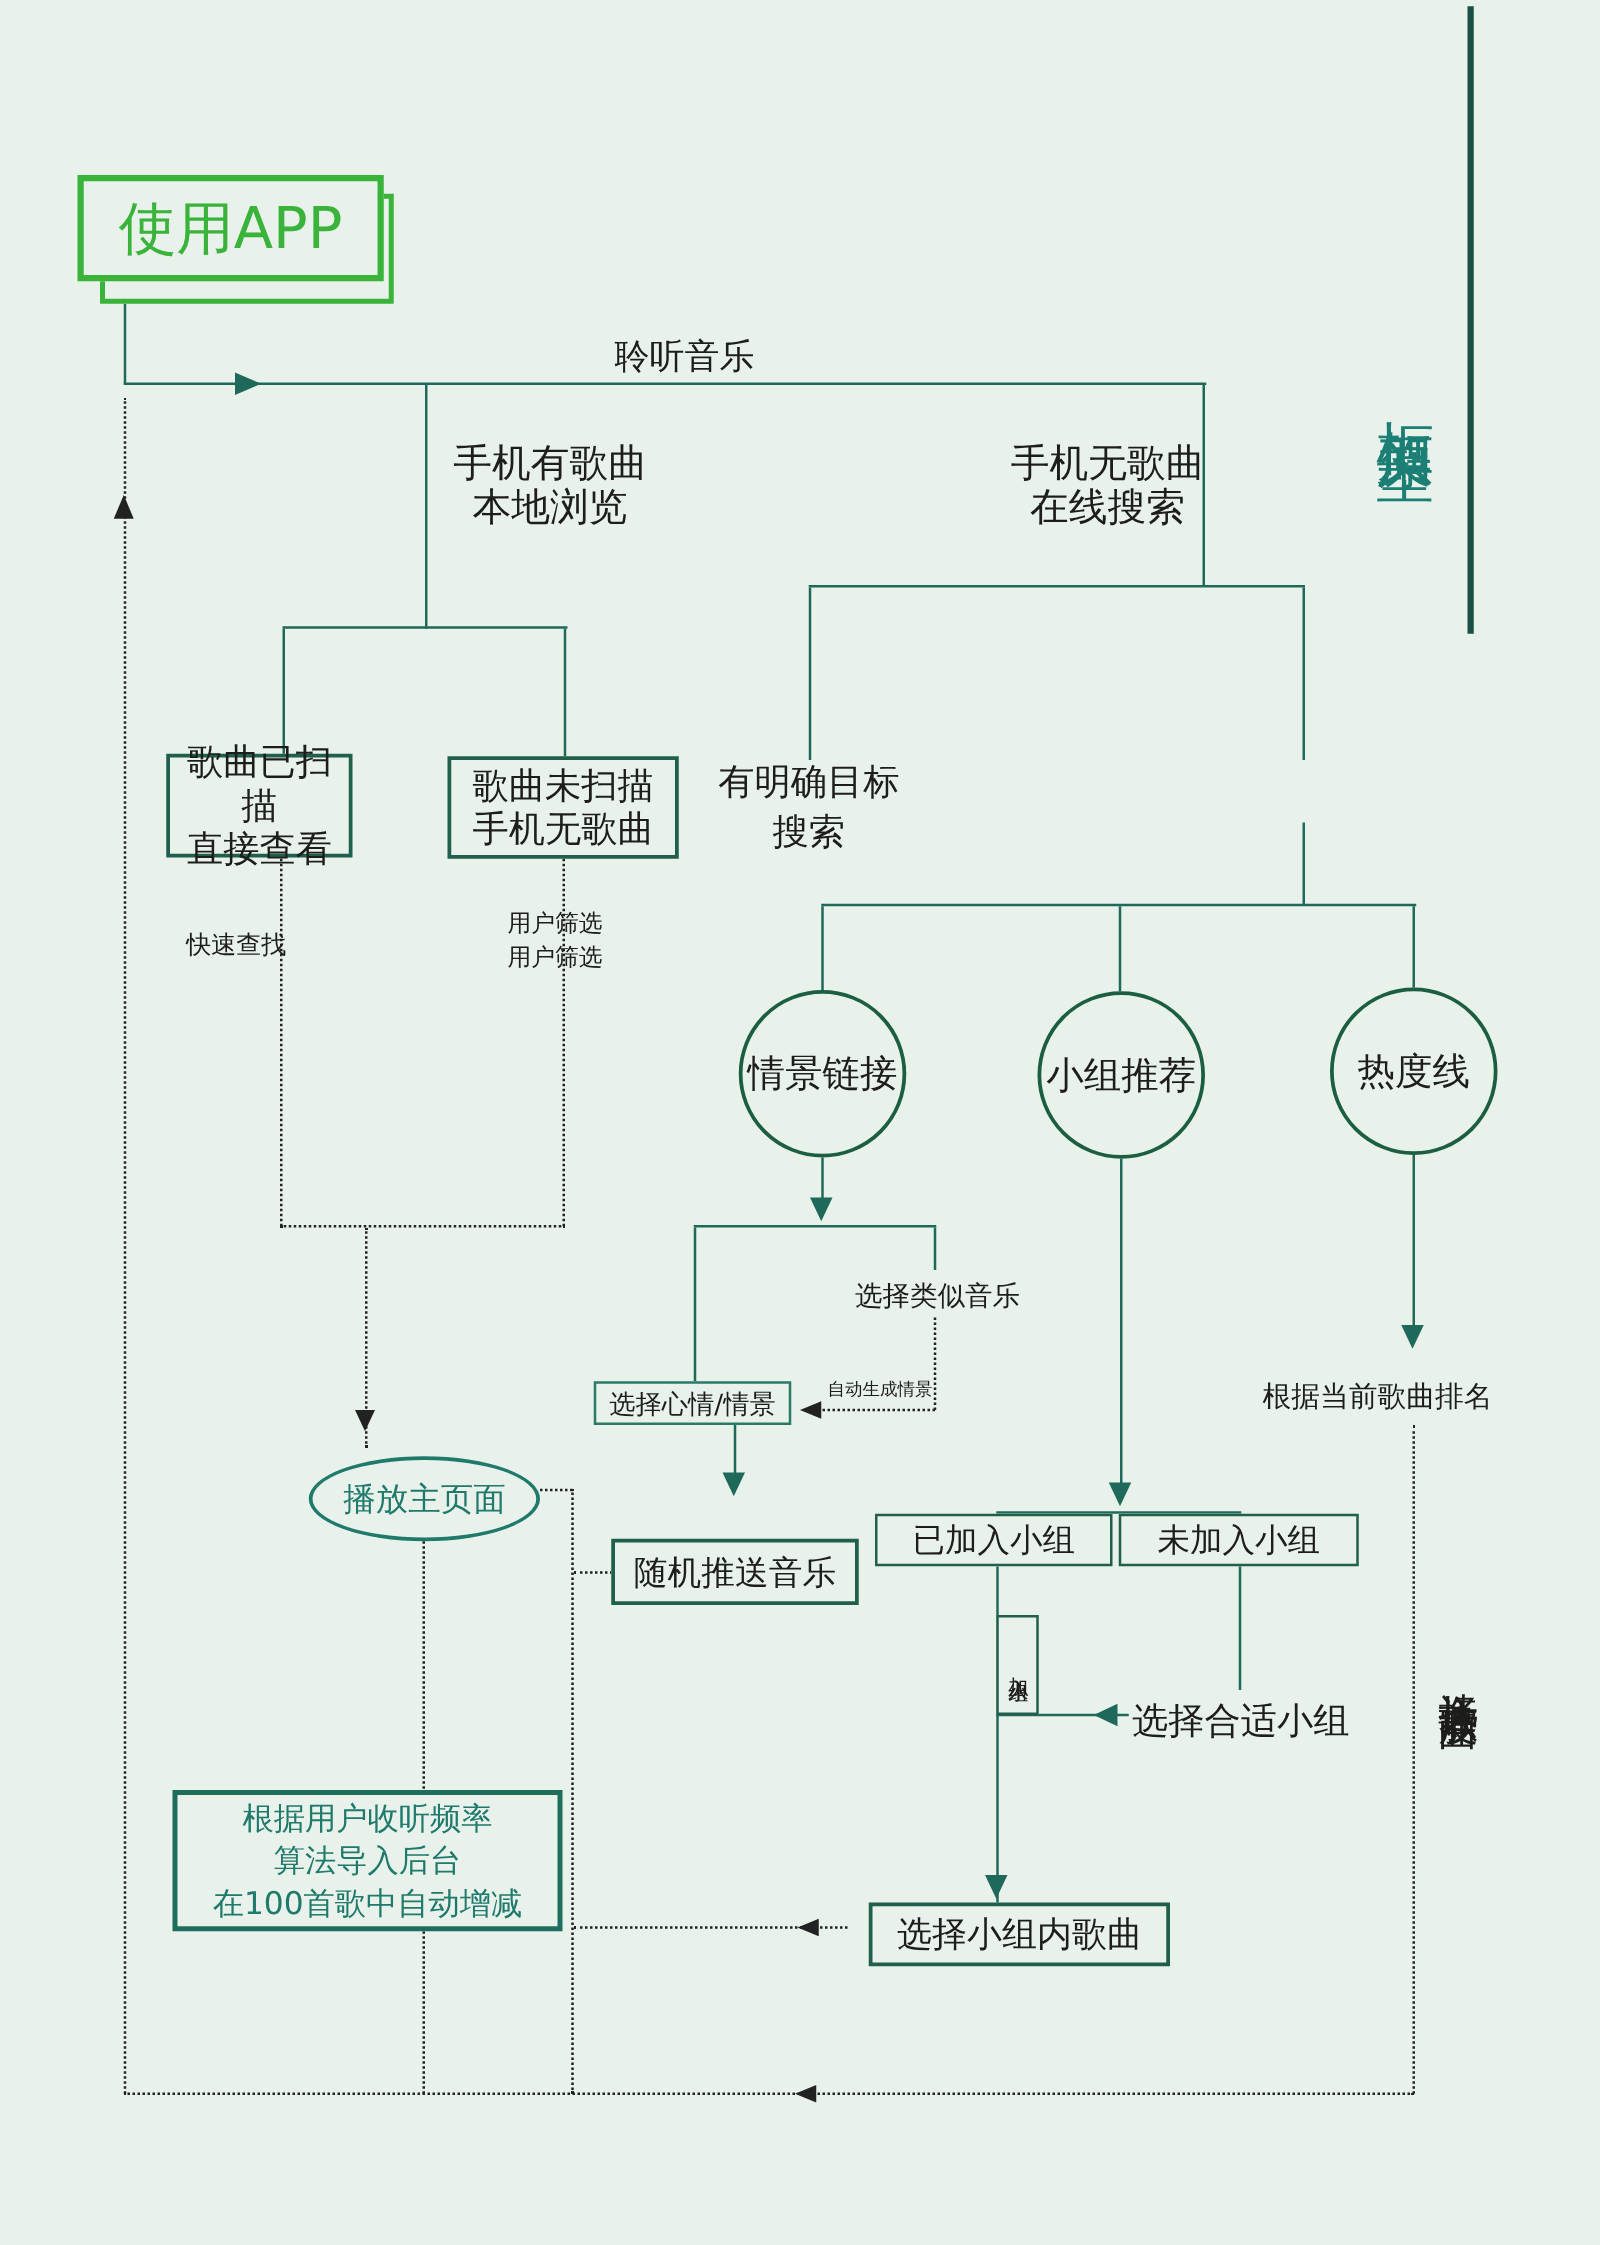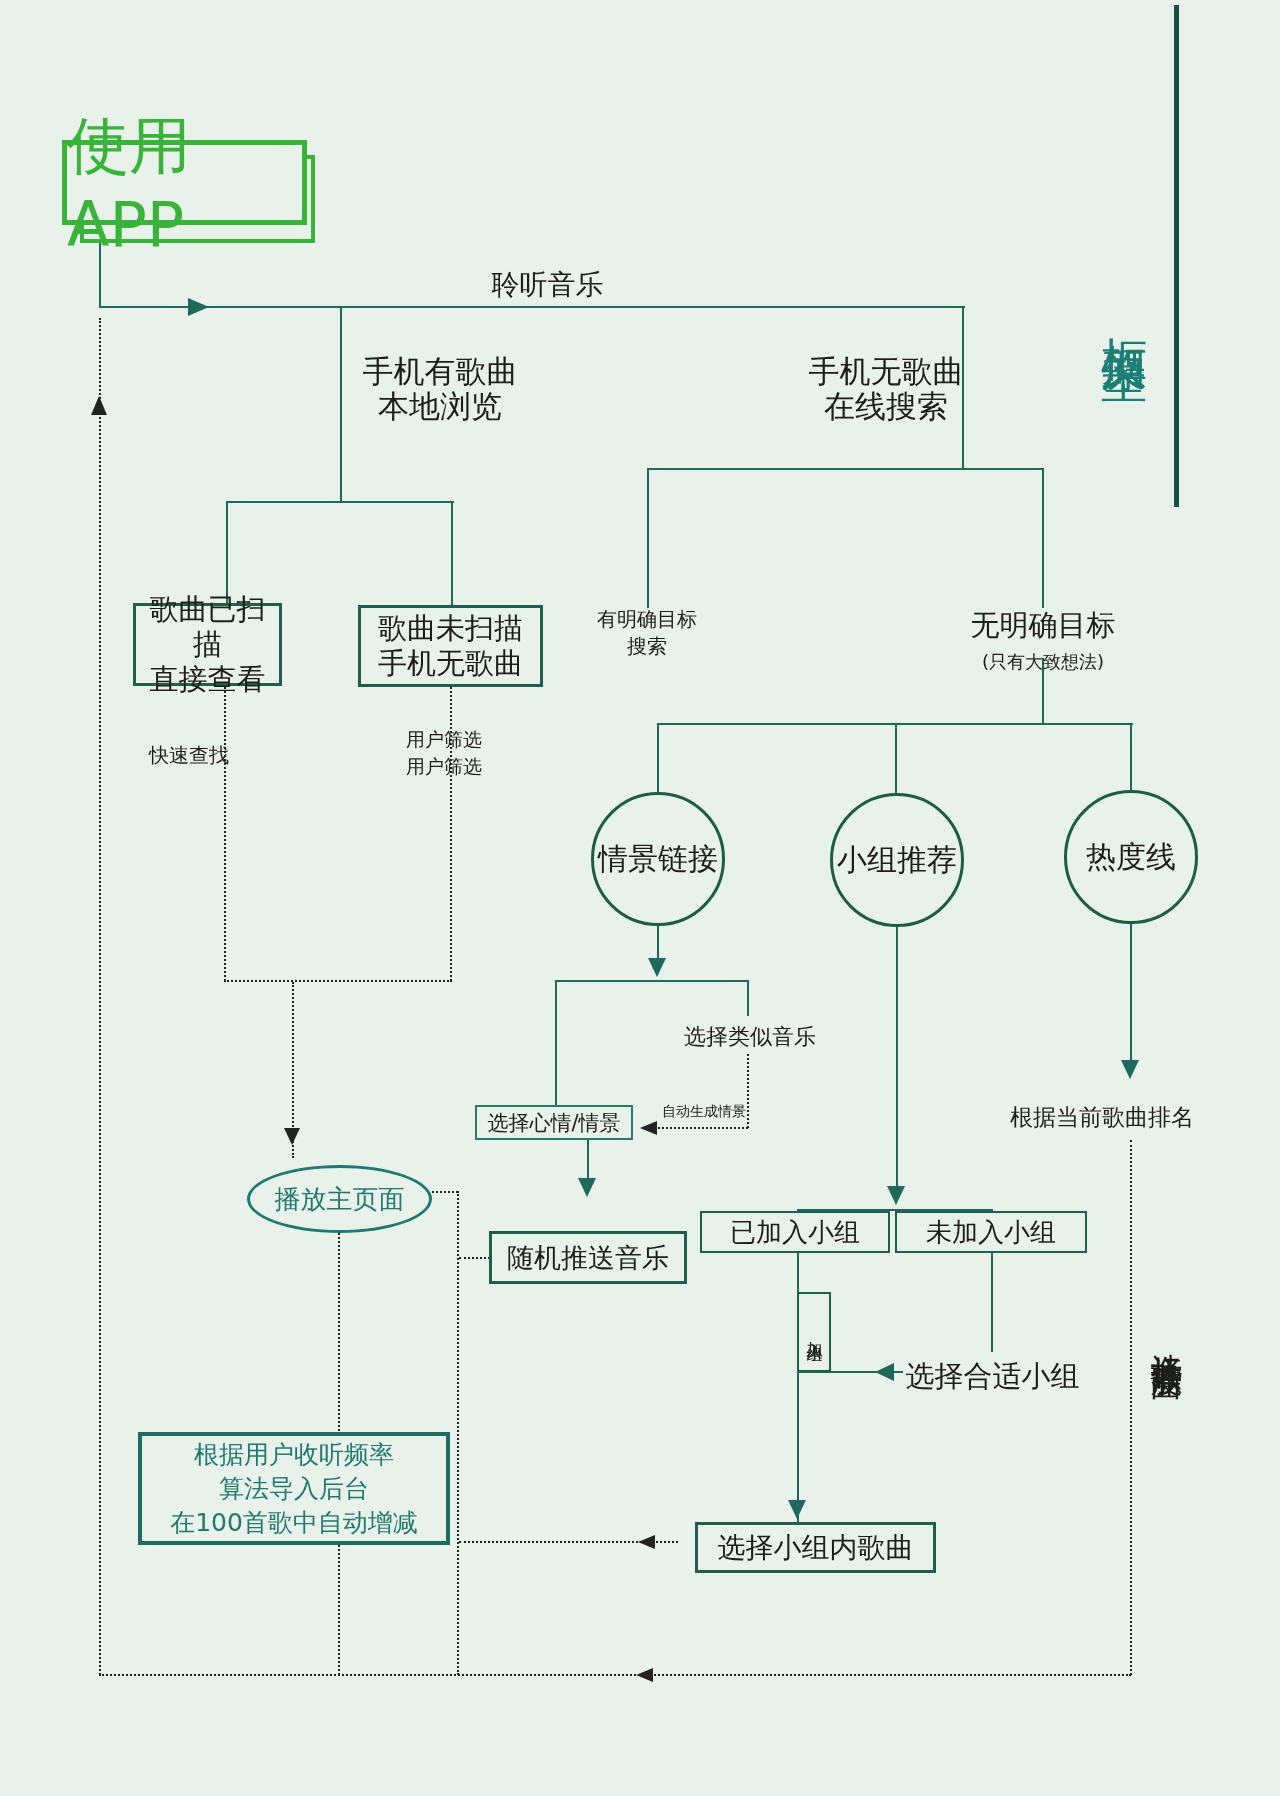--- a/index.html
+++ b/index.html
@@ -88,21 +88,21 @@
   <div class="sl" style="left:797px;top:1253px;width:2px;height:270px;"></div>
   <div class="tr tr-down" style="left:788px;top:1500px;"></div>
   <div class="sl" style="left:797px;top:1371px;width:106px;height:2px;"></div>
   <div class="tr tr-left" style="left:875px;top:1363px;"></div>
   <div class="sl" style="left:991px;top:1253px;width:2px;height:99px;"></div>
   <div class="sl" style="left:1130px;top:924px;width:2px;height:138px;"></div>
   <div class="tr tr-down" style="left:1121px;top:1060px;"></div>
 
   <div class="abs" style="left:80px;top:155px;width:235px;height:88px;border:4px solid var(--green);box-sizing:border-box;"></div>
   <div class="abs" style="left:62px;top:140px;width:245px;height:85px;border:5px solid var(--green);box-sizing:border-box;background:var(--bg);display:flex;align-items:center;justify-content:center;">
-    <span style="color:var(--green);font-size:62px;">使用APP</span>
+    <span style="color:var(--green);font-size:46px;">使用APP</span>
   </div>
 
   <div class="abs" style="left:1174px;top:5px;width:5px;height:502px;background:#195044;"></div>
   <div class="abs vtext" style="left:1094px;top:300px;color:#1c7f75;font-size:46px;letter-spacing:7px;">框架原型</div>
 
   <div class="txt" style="left:480px;top:266px;width:135px;font-size:28px;">聆听音乐</div>
   <div class="txt" style="left:355px;top:354px;width:170px;font-size:31px;line-height:35px;">
     <div>手机有歌曲</div>
     <div>本地浏览</div>
   </div>
@@ -118,27 +118,23 @@
   <div class="box" style="left:358px;top:605px;width:185px;height:82px;font-size:29px;line-height:35px;">
     <div>歌曲未扫描</div>
     <div>手机无歌曲</div>
   </div>
   <div class="txt" style="left:146px;top:742px;width:86px;font-size:20px;">快速查找</div>
   <div class="txt" style="left:396px;top:726px;width:96px;font-size:19px;line-height:27px;">
     <div>用户筛选</div>
     <div>用户筛选</div>
   </div>
 
-  <div class="txt" style="left:562px;top:606px;width:170px;font-size:20px;">
+  <div class="txt" style="left:562px;top:606px;width:170px;font-size:29px;">
     <div>有明确目标</div>
     <div style="">搜索</div>
-  </div>
-  <div class="txt" style="left:958px;top:606px;width:170px;">
-    <div style="font-size:29px;">无明确目标</div>
-    <div style="font-size:18px;margin-top:4px;">(只有大致想法)</div>
   </div>
 
   <div class="circle" style="left:591px;top:792px;">
     <span>情景链接</span>
   </div>
   <div class="circle" style="left:1064px;top:790px;">
     <span>热度线</span>
   </div>
   <div class="circle" style="left:830px;top:793px;">
     <span>小组推荐</span>

